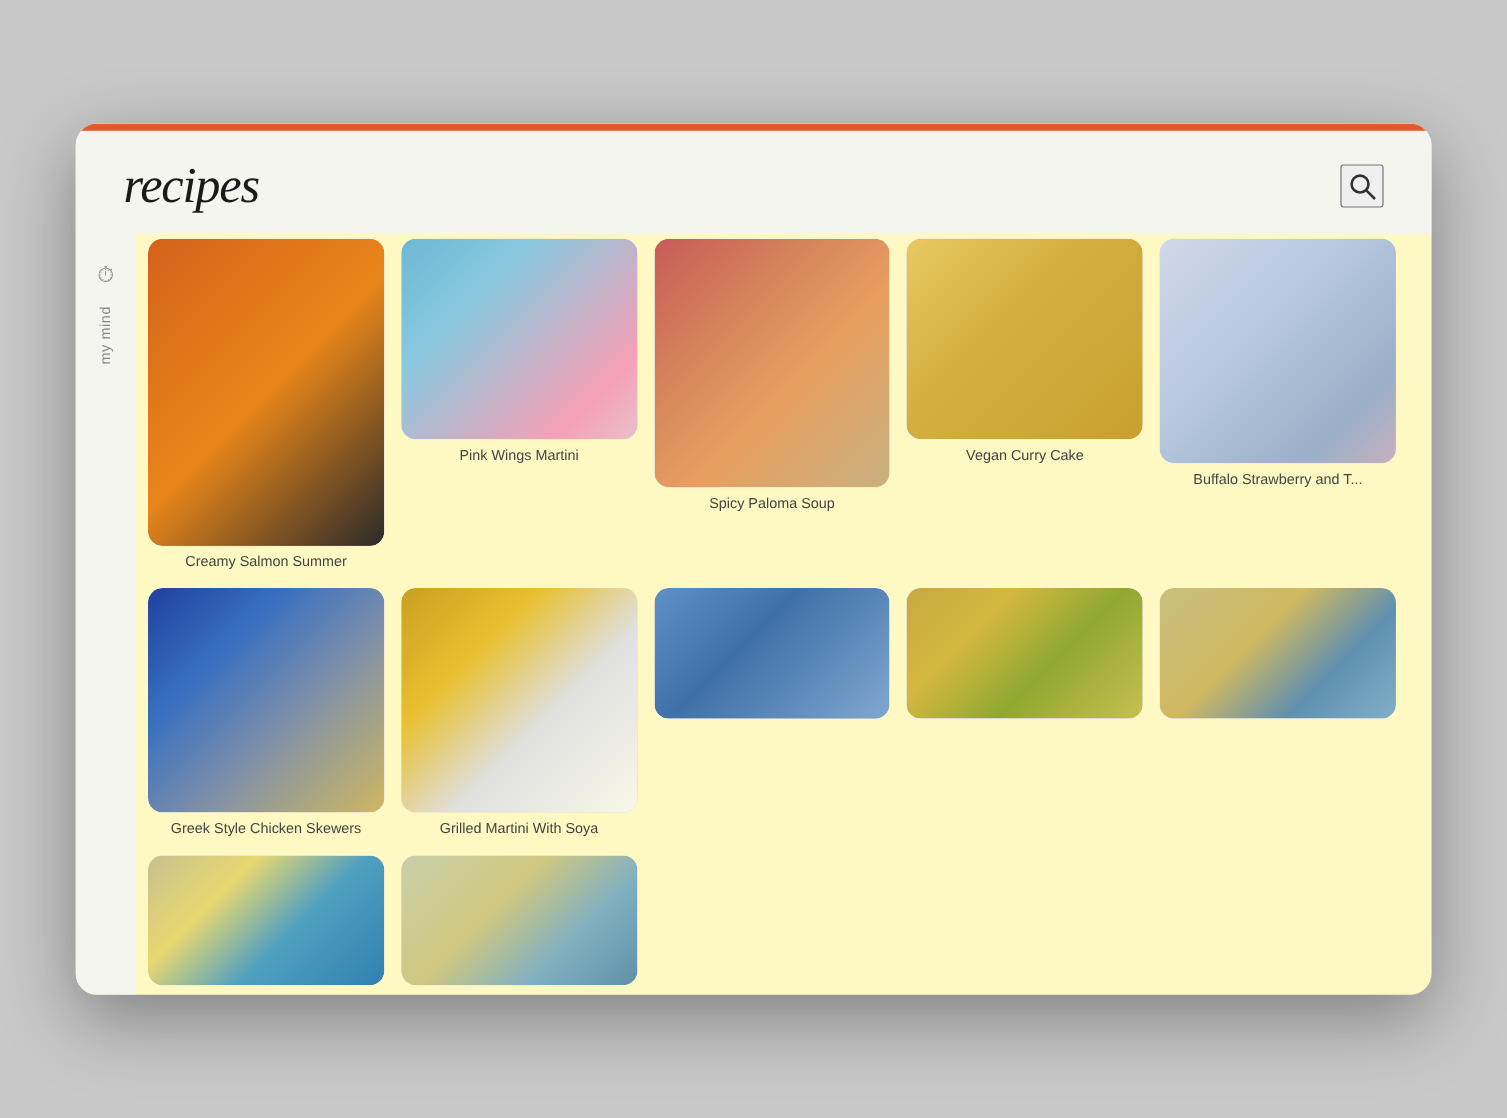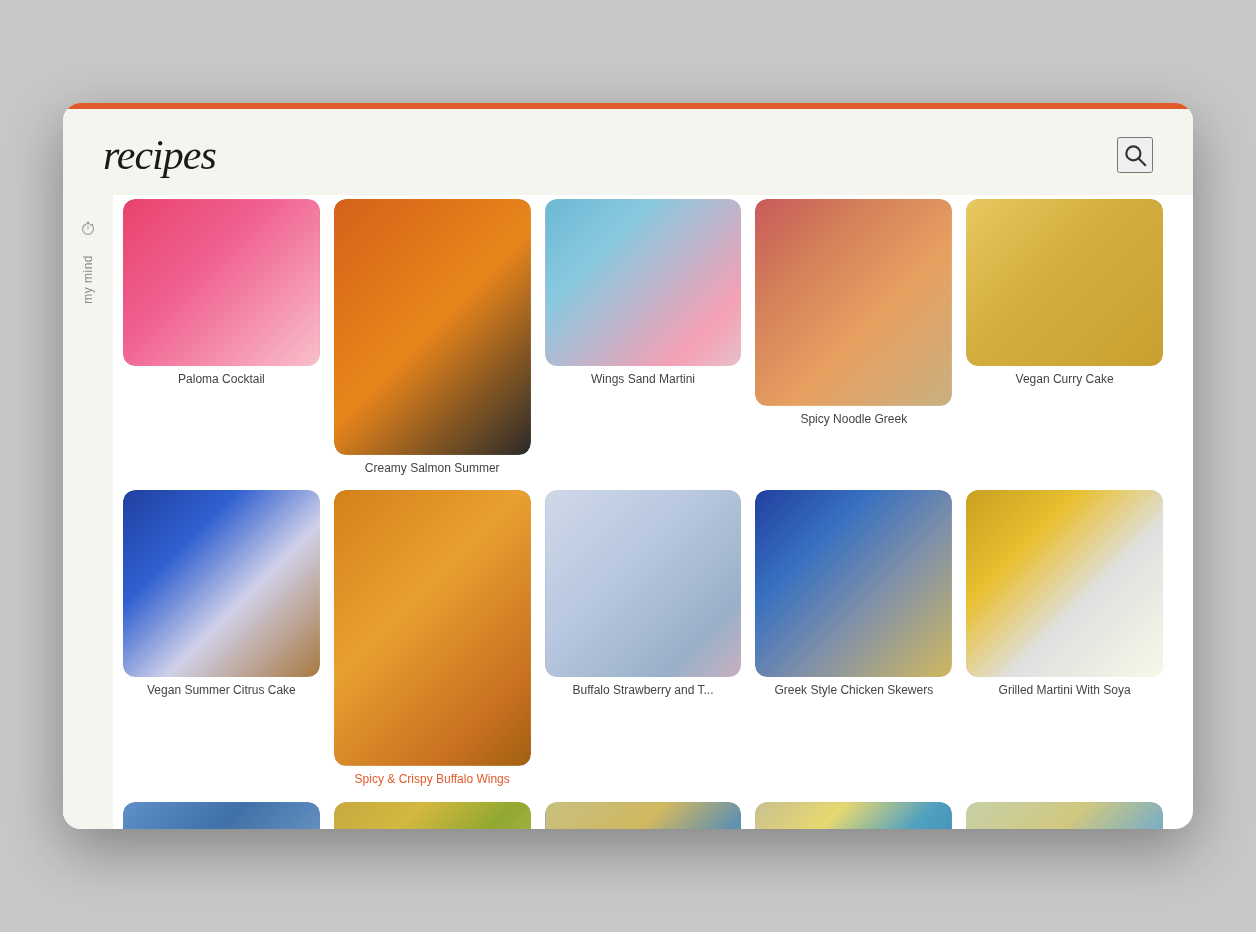--- a/index.html
+++ b/index.html
@@ -8,21 +8,21 @@
       background: #c8c8c8;
       display: flex;
       justify-content: center;
       align-items: center;
       min-height: 100vh;
       font-family: -apple-system, BlinkMacSystemFont, 'Segoe UI', sans-serif;
     }
 
     .device-frame {
       width: 1130px;
-      background: #ffffff;
+      background: #fef9c3;
       border-radius: 18px;
       box-shadow: 0 20px 60px rgba(0,0,0,0.35);
       overflow: hidden;
       position: relative;
     }
 
     .top-bar {
       height: 6px;
       background: #e05a2b;
       width: 100%;
@@ -218,79 +218,55 @@
     <div class="content-area">
 
       <div class="sidebar">
         <div class="sidebar-icon">⏱</div>
         <span class="sidebar-label">my mind</span>
       </div>
 
       <div class="grid-area">
         <div class="recipe-grid" id="recipe-grid">
 
-        <div class="recipe-item">
-    <div class="recipe-img">
-      <div class="recipe-img-inner" style="padding-bottom: 85%">
-        <div class="img-placeholder img-paloma"></div>
-      </div>
-    </div>
-    <span class="recipe-title" style="color: #444">Paloma Cocktail</span>
-  </div>
             <div class="recipe-item">
     <div class="recipe-img">
       <div class="recipe-img-inner" style="padding-bottom: 130%">
         <div class="img-placeholder img-salmon"></div>
       </div>
     </div>
     <span class="recipe-title" style="color: #444">Creamy Salmon Summer</span>
   </div>
             <div class="recipe-item">
     <div class="recipe-img">
       <div class="recipe-img-inner" style="padding-bottom: 85%">
         <div class="img-placeholder img-pink-martini"></div>
       </div>
     </div>
-    <span class="recipe-title" style="color: #444">Wings Sand Martini</span>
+    <span class="recipe-title" style="color: #444">Pink Wings Martini</span>
   </div>
             <div class="recipe-item">
     <div class="recipe-img">
       <div class="recipe-img-inner" style="padding-bottom: 105%">
         <div class="img-placeholder img-noodle"></div>
       </div>
     </div>
-    <span class="recipe-title" style="color: #444">Spicy Noodle Greek</span>
+    <span class="recipe-title" style="color: #444">Spicy Paloma Soup</span>
   </div>
             <div class="recipe-item">
     <div class="recipe-img">
       <div class="recipe-img-inner" style="padding-bottom: 85%">
         <div class="img-placeholder img-lemon-cake"></div>
       </div>
     </div>
     <span class="recipe-title" style="color: #444">Vegan Curry Cake</span>
   </div>
             <div class="recipe-item">
     <div class="recipe-img">
       <div class="recipe-img-inner" style="padding-bottom: 95%">
-        <div class="img-placeholder img-citrus-cake"></div>
-      </div>
-    </div>
-    <span class="recipe-title" style="color: #444">Vegan Summer Citrus Cake</span>
-  </div>
-            <div class="recipe-item">
-    <div class="recipe-img">
-      <div class="recipe-img-inner" style="padding-bottom: 140%">
-        <div class="img-placeholder img-buffalo"></div>
-      </div>
-    </div>
-    <span class="recipe-title" style="color: #e05a2b">Spicy &amp; Crispy Buffalo Wings</span>
-  </div>
-            <div class="recipe-item">
-    <div class="recipe-img">
-      <div class="recipe-img-inner" style="padding-bottom: 95%">
         <div class="img-placeholder img-strawberry"></div>
       </div>
     </div>
     <span class="recipe-title" style="color: #444">Buffalo Strawberry and T...</span>
   </div>
             <div class="recipe-item">
     <div class="recipe-img">
       <div class="recipe-img-inner" style="padding-bottom: 95%">
         <div class="img-placeholder img-chicken-skewer"></div>
       </div>

